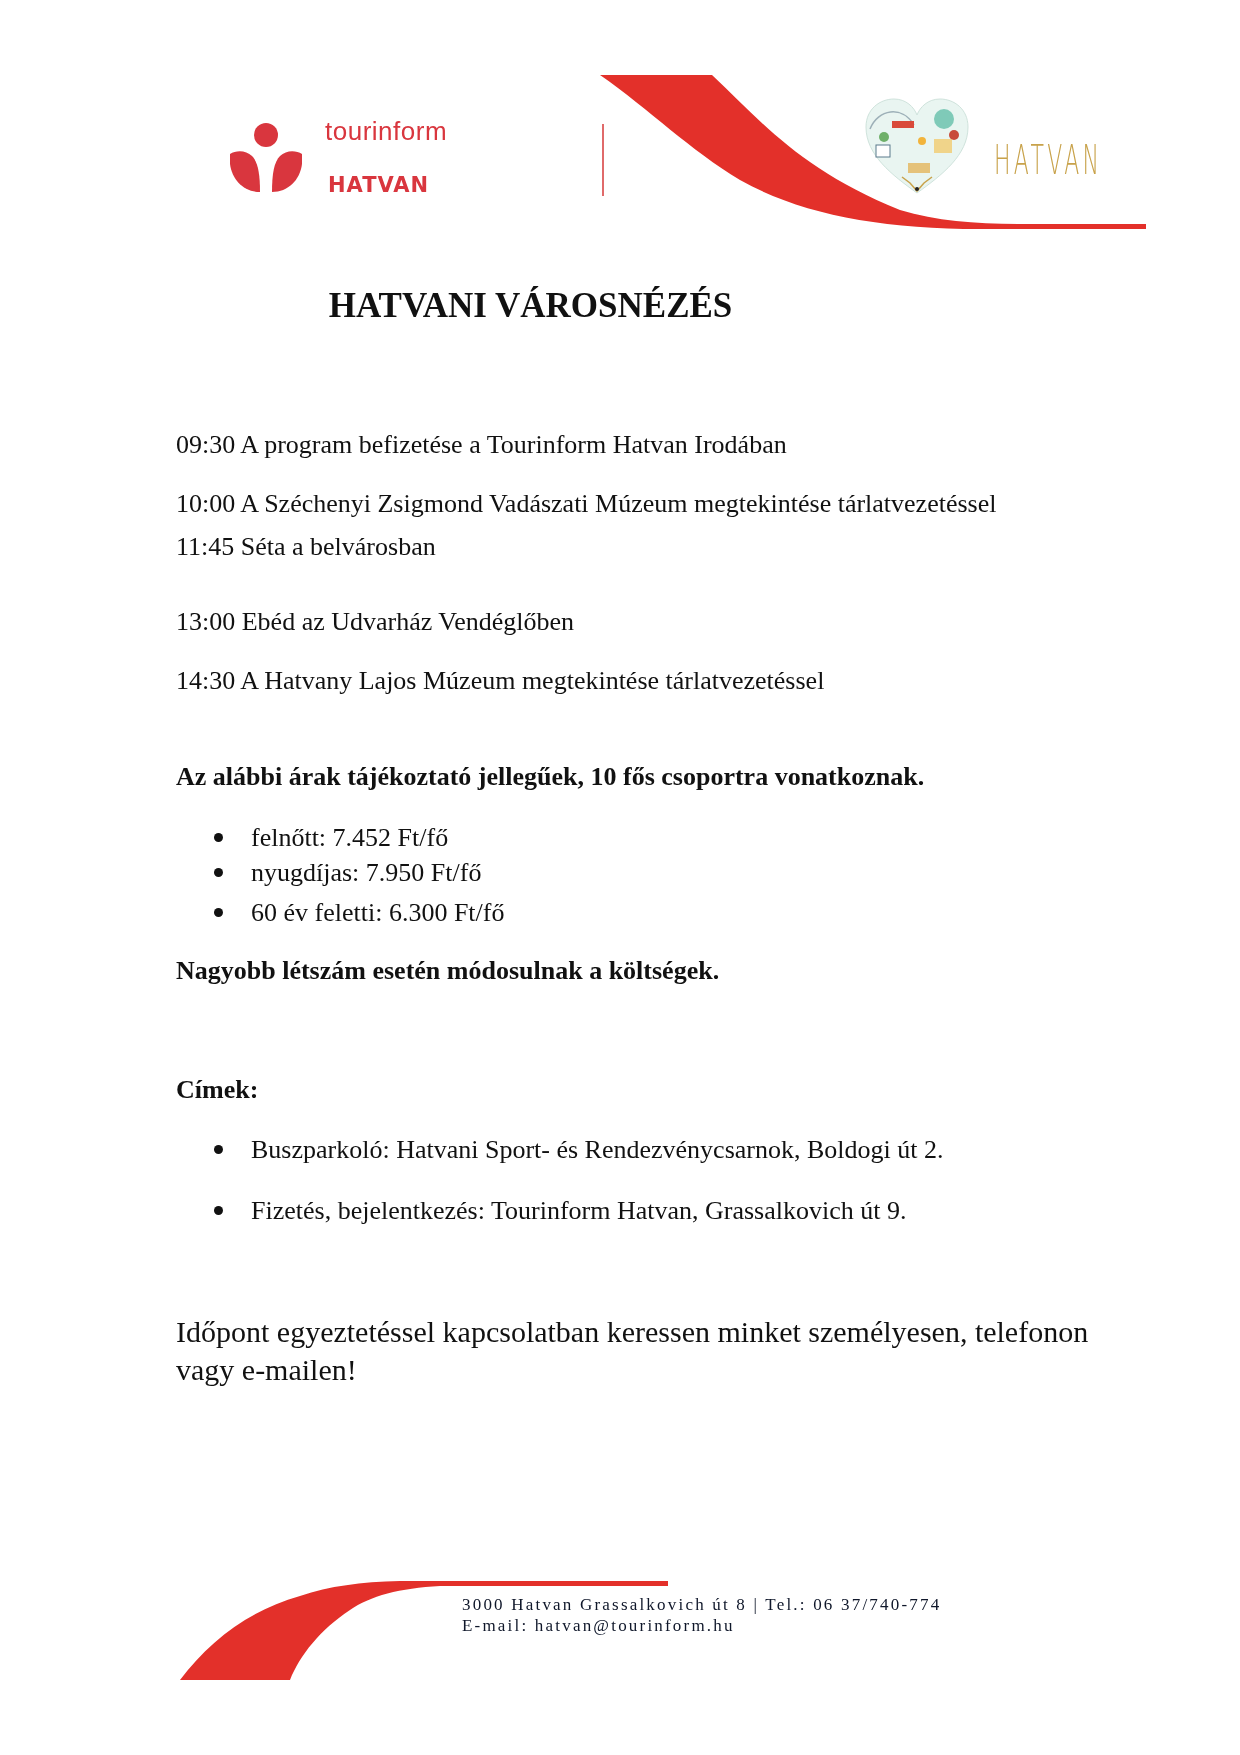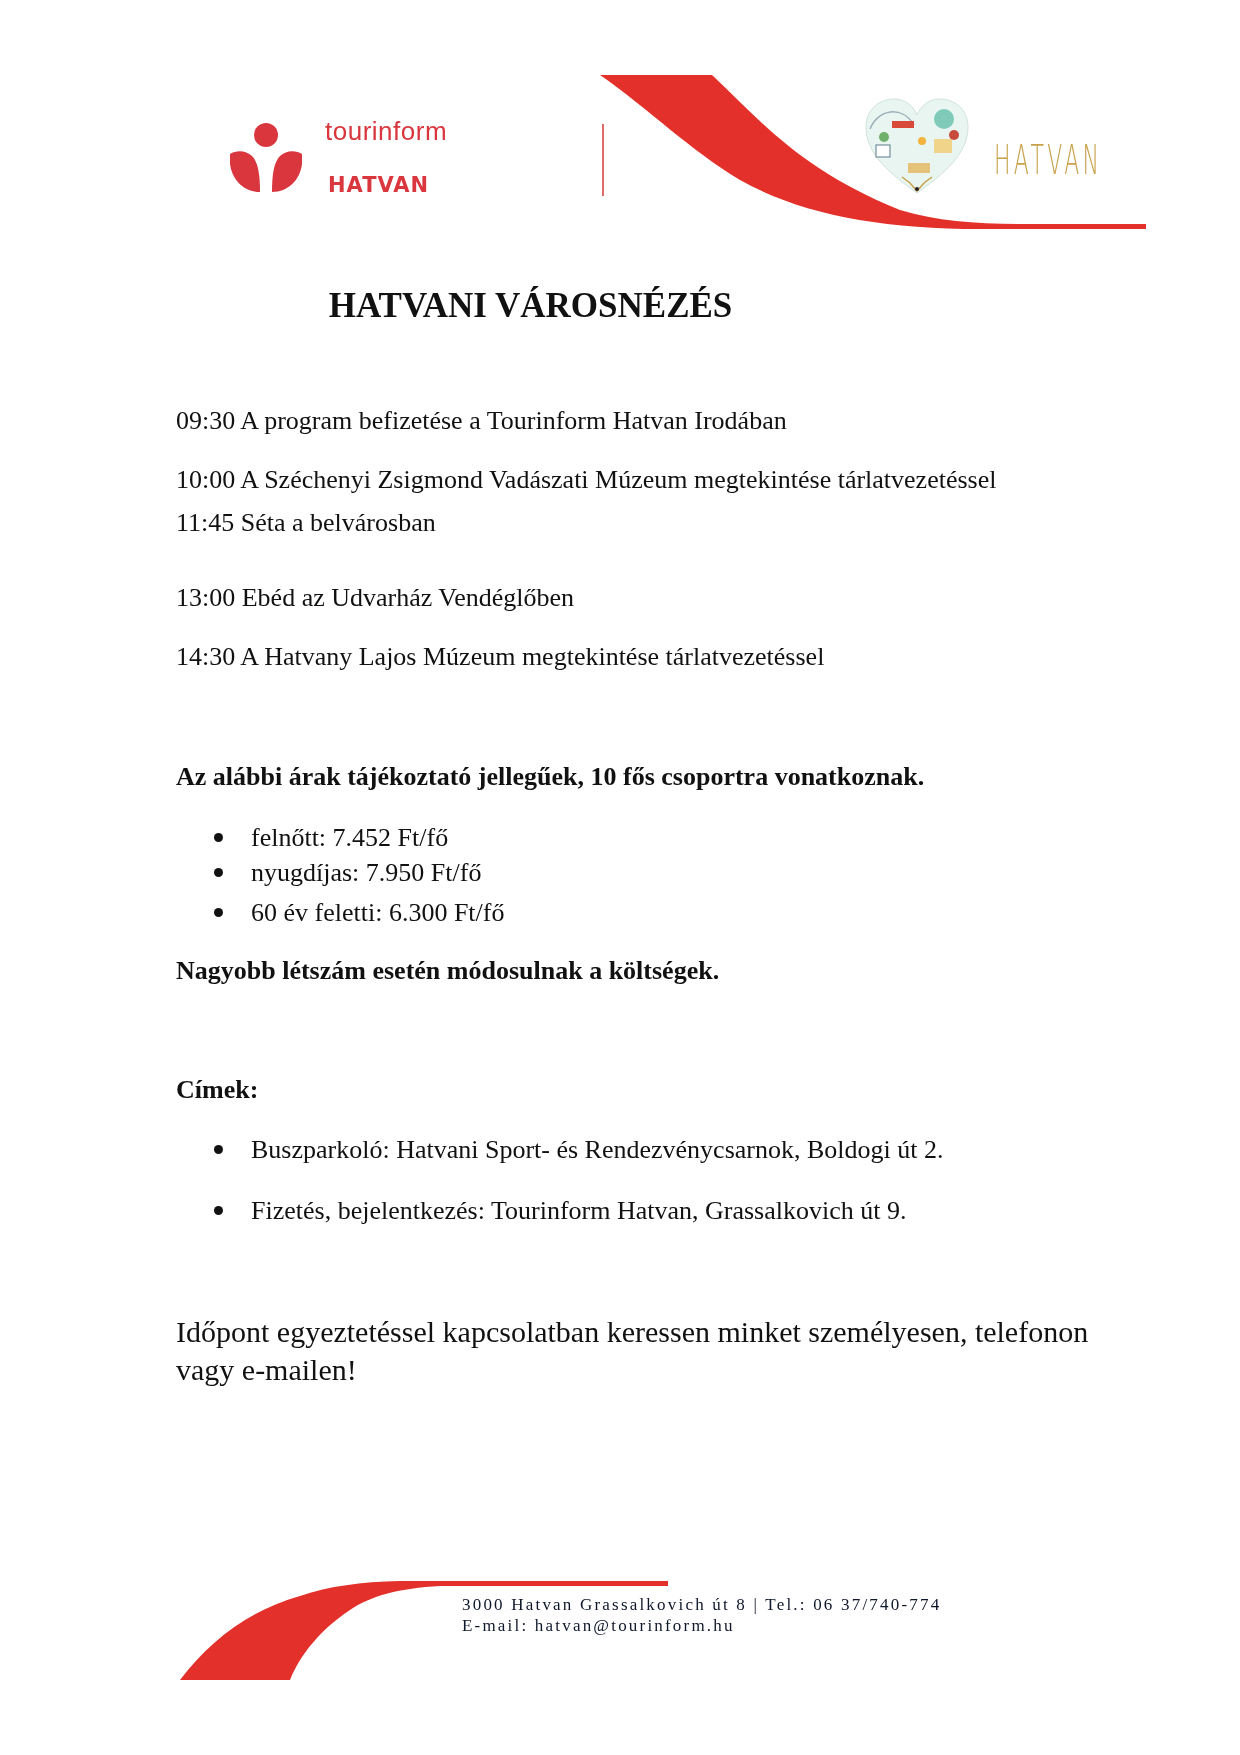--- a/index.html
+++ b/index.html
@@ -13,21 +13,21 @@
   .logo-sub { position: absolute; left: 328px; top: 175px; font-family: "DejaVu Sans", "Liberation Sans", sans-serif;
               font-weight: bold; font-size: 21px; color: #d9363e; letter-spacing: 1px; line-height: 1; }
   .logo-divider { position: absolute; left: 602px; top: 124px; width: 2px; height: 72px; background: #e06a6a; }
   .heart-art { position: absolute; left: 862px; top: 95px; width: 110px; height: 100px; }
   .hatvan-brand { position: absolute; left: 994px; top: 140px; font-family: "DejaVu Sans", "Liberation Sans", sans-serif;
                   font-weight: 200; font-size: 40px; color: #c8a24a; letter-spacing: 6px; line-height: 1;
                   transform: scaleX(0.55); transform-origin: left top; }
   
   .title { position: absolute; left: 0; width: 1061px; top: 286px; text-align: center;
            font-weight: bold; font-size: 35px; line-height: 40px; }
-  .sched { position: absolute; left: 176px; font-size: 26px; line-height: 30px; white-space: nowrap; }
+  .sched { position: absolute; left: 176px; font-size: 26px; line-height: 30px; white-space: nowrap; margin-top: 24px; }
   .bold-line { position: absolute; left: 176px; font-size: 26px; font-weight: bold; line-height: 30px; white-space: nowrap; }
   .bullet-row { position: absolute; left: 214px; font-size: 26px; line-height: 30px; white-space: nowrap; }
   .bullet-dot { display: inline-block; width: 9px; height: 9px; border-radius: 50%; background: #111;
                 vertical-align: middle; margin-right: 28px; position: relative; top: -3px; }
   .para { position: absolute; left: 176px; width: 960px; font-size: 30px; line-height: 38px; }
   
   .footer-wave { position: absolute; left: 0; top: 1560px; width: 760px; height: 130px; }
   .footer-line { position: absolute; left: 462px; font-size: 17px; color: #0f172a; letter-spacing: 2.2px; white-space: nowrap; line-height: 1; }
 </style>
 </head>

